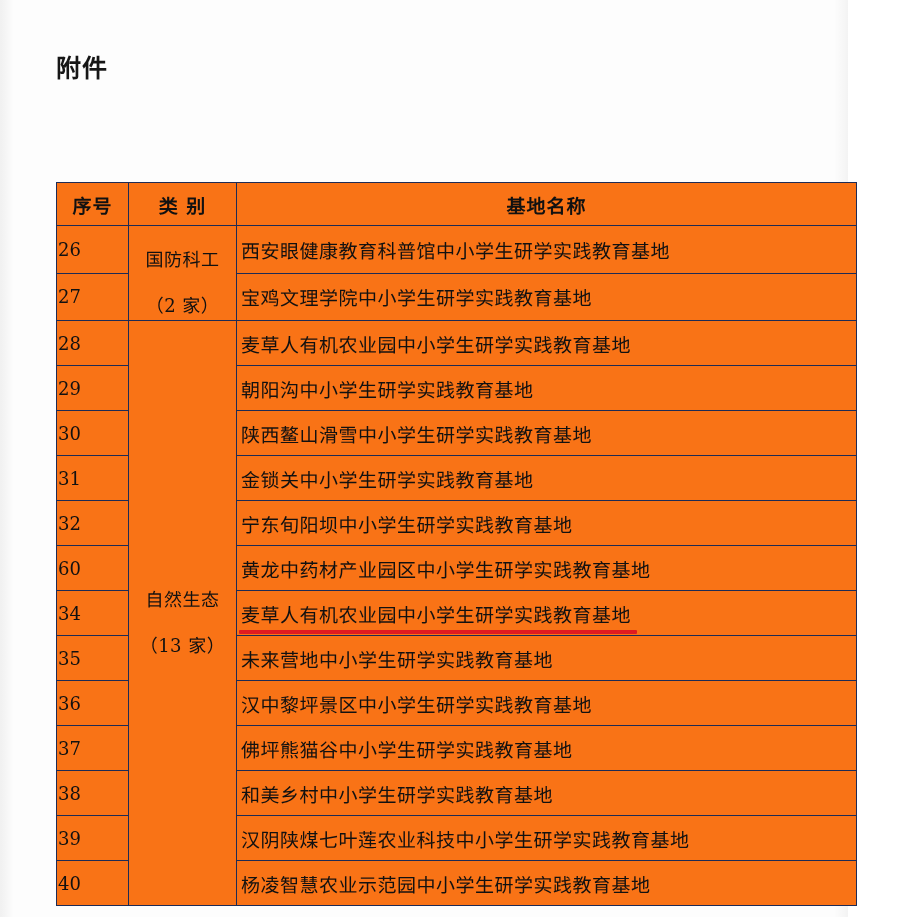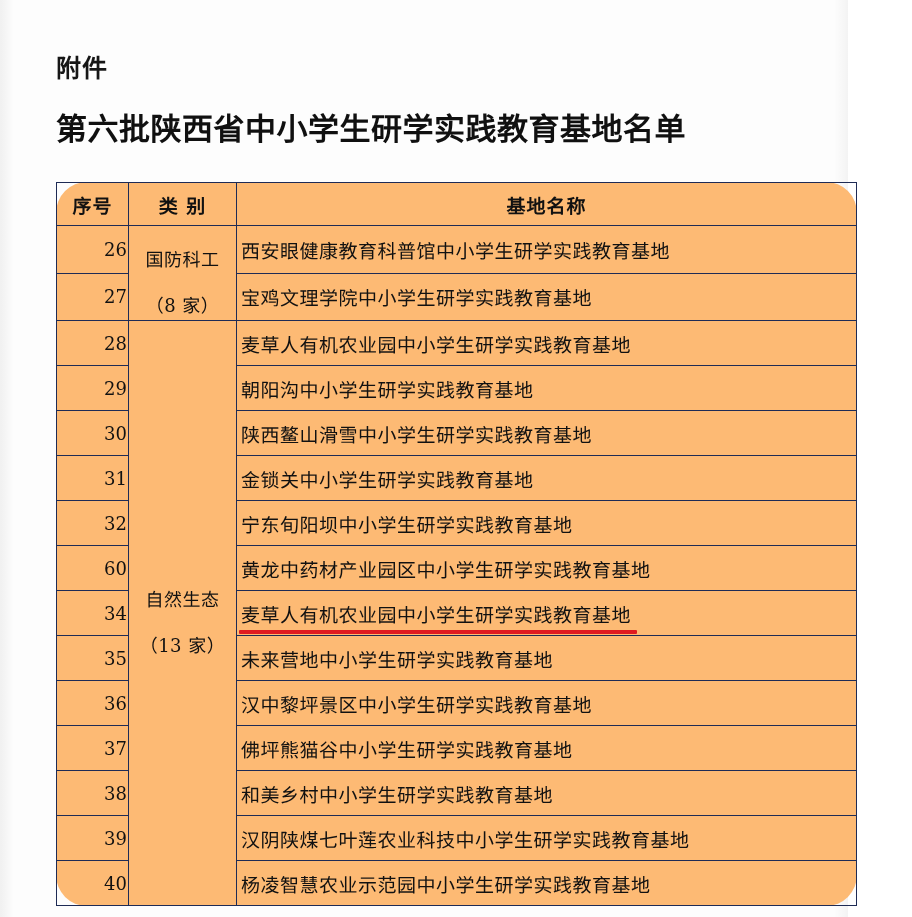--- a/index.html
+++ b/index.html
@@ -46,41 +46,40 @@
   .table-wrap {
     position: absolute;
     left: 56px;
     top: 182px;
     width: 800px;
   }
   table.listing {
     border-collapse: collapse;
     width: 800px;
     table-layout: fixed;
-    background: #fdba74;
-    border-radius: 31px;
+    background: #f97316;
   }
   table.listing th,
   table.listing td {
     border: 1px solid #1e2b55;
     font-family: "DejaVu Serif", "Liberation Serif", serif;
     color: #111111;
   }
   table.listing th {
     text-align: center;
     font-weight: 700;
     font-size: 19px;
     height: 40px;
     letter-spacing: 1px;
   }
   col.c-index { width: 72px; }
   col.c-cat { width: 108px; }
   col.c-name { width: 620px; }
   td.idx {
-    text-align: right;
+    text-align: left;
     font-size: 18px;
     height: 42px;
     font-family: "DejaVu Serif", "Liberation Serif", serif;
   }
   td.cat {
     text-align: center;
     font-size: 18px;
     line-height: 1.45;
     vertical-align: middle;
     letter-spacing: 0.5px;
@@ -121,42 +120,41 @@
 </style>
 </head>
 <body>
 
 <div class="page">
   <div class="edge-shadow-left"></div>
   <div class="edge-shadow-right"></div>
 
   <div class="attachment-label">附件</div>
 
-  <div class="doc-title">第六批陕西省中小学生研学实践教育基地名单</div>
 
   <div class="table-wrap">
     <table class="listing">
       <colgroup>
         <col class="c-index">
         <col class="c-cat">
         <col class="c-name">
       </colgroup>
       <thead>
         <tr>
           <th>序号</th>
           <th>类 别</th>
           <th>基地名称</th>
         </tr>
       </thead>
       <tbody>
         <tr>
           <td class="idx">26</td>
           <td class="cat" rowspan="2">
             <span class="cat-line">国防科工</span>
-            <span class="cat-line">（8 家）</span>
+            <span class="cat-line">（2 家）</span>
           </td>
           <td class="name"><span class="txt">西安眼健康教育科普馆中小学生研学实践教育基地</span></td>
         </tr>
         <tr>
           <td class="idx">27</td>
           <td class="name"><span class="txt">宝鸡文理学院中小学生研学实践教育基地</span></td>
         </tr>
 
         <tr>
           <td class="idx">28</td>

